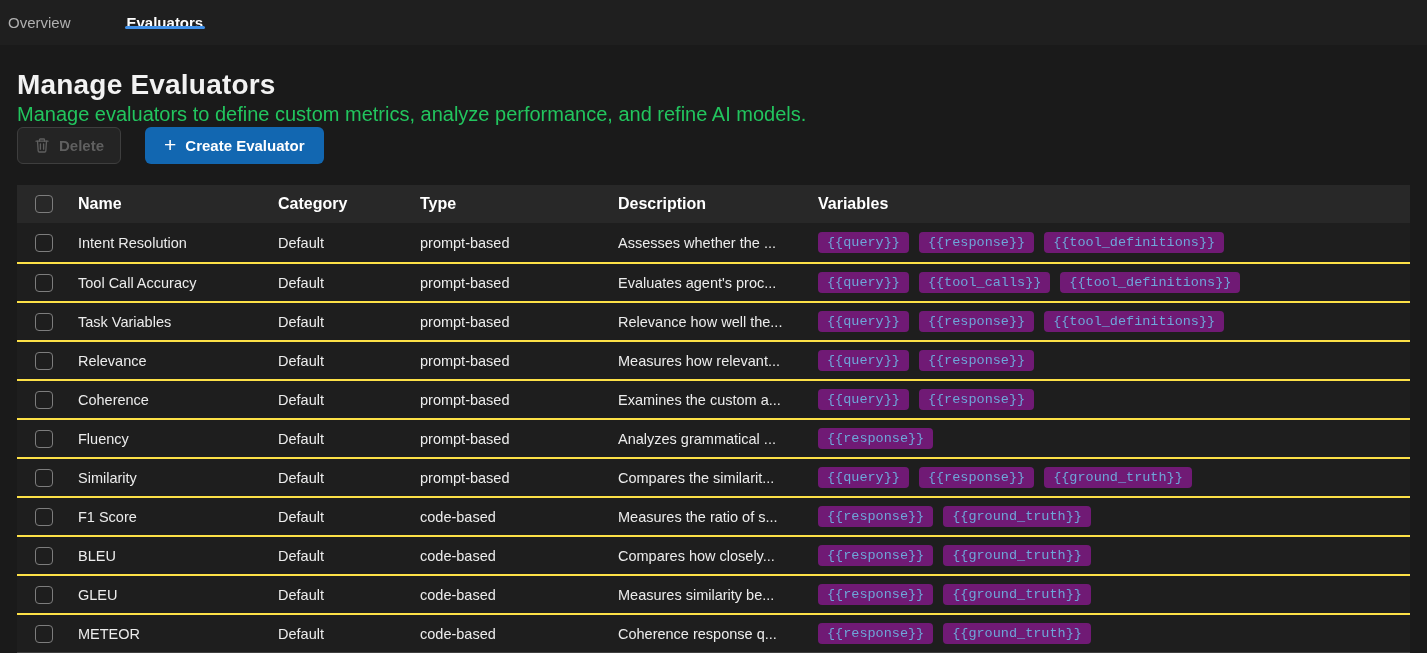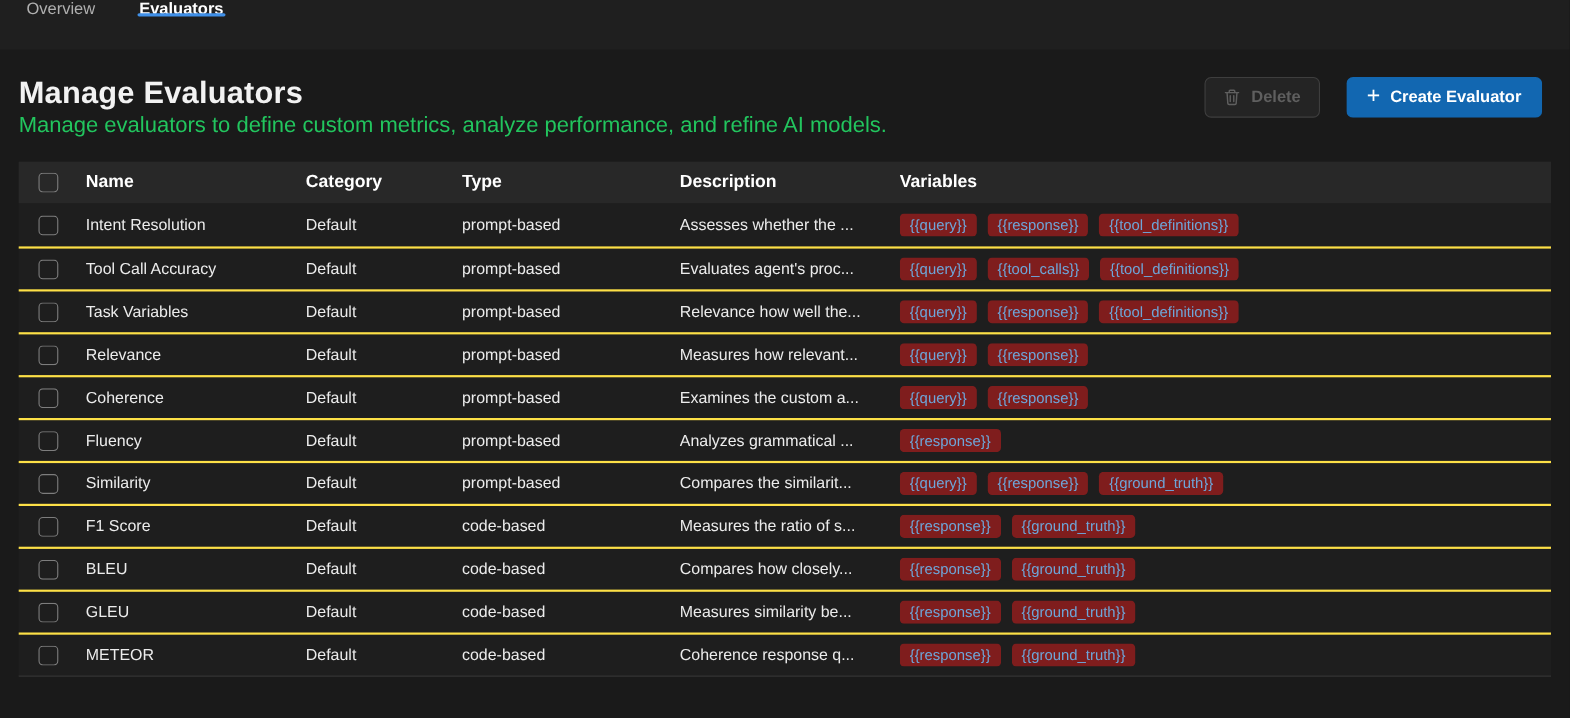--- a/index.html
+++ b/index.html
@@ -9,23 +9,23 @@
     font-family: "Liberation Sans", sans-serif;
     color: #ececec;
     -webkit-font-smoothing: antialiased;
   }
 
   
   .tabbar {
     height: 45px;
     background: #1f1f1f;
     display: flex;
-    align-items: flex-start;
-    padding-left: 22px;
-    gap: 36px;
+    align-items: center;
+    padding-left: 6px;
+    gap: 52px;
   }
   .tab {
     position: relative;
     display: flex;
     align-items: center;
     font-size: 15px;
     color: #b0b0b0;
     cursor: pointer;
     padding: 0 2px;
   }
@@ -39,20 +39,21 @@
     background: #4090e8;
   }
   .tab.active .underline { display: block; }
 
   
   .page-header {
     padding: 24px 25px 0 17px;
     display: flex;
     justify-content: space-between;
     align-items: flex-start;
+    flex-direction: column;
   }
   .page-title {
     font-size: 28px;
     font-weight: 700;
     color: #f2f2f2;
     letter-spacing: 0.2px;
   }
   .page-subtitle {
     margin-top: 2px;
     font-size: 20px;
@@ -119,23 +120,23 @@
   .cb-cell { display: flex; justify-content: flex-start; padding-left: 18px; }
   .checkbox {
     width: 18px; height: 18px;
     border: 1px solid #7d7d7d;
     border-radius: 4px;
     background: transparent;
     cursor: pointer;
   }
   .vars-cell { display: flex; gap: 10px; align-items: center; overflow: hidden; }
   .chip {
-    background: #7f1d1d;
+    background: #701a75;
     color: #6ea6d9;
-    font-family: Liberation Sans, sans-serif;
+    font-family: Liberation Mono, monospace;
     font-size: 13.5px;
     padding: 3px 9px;
     border-radius: 4px;
     white-space: nowrap;
     flex: 0 0 auto;
   }
 </style>
 </head>
 <body>
 

